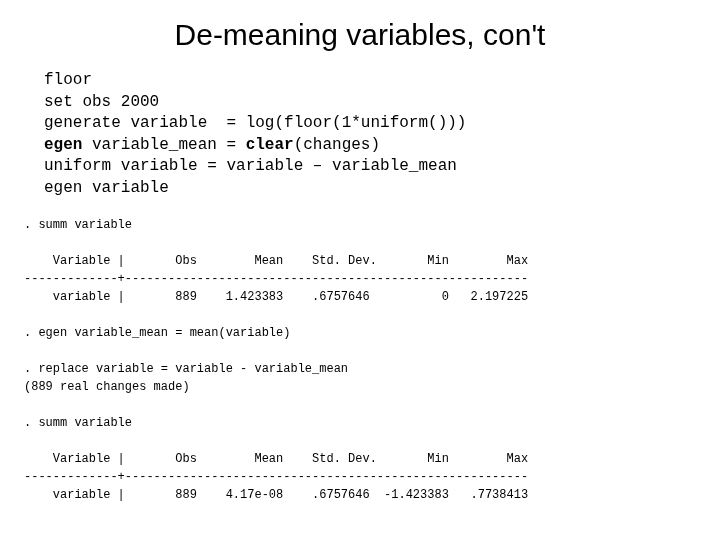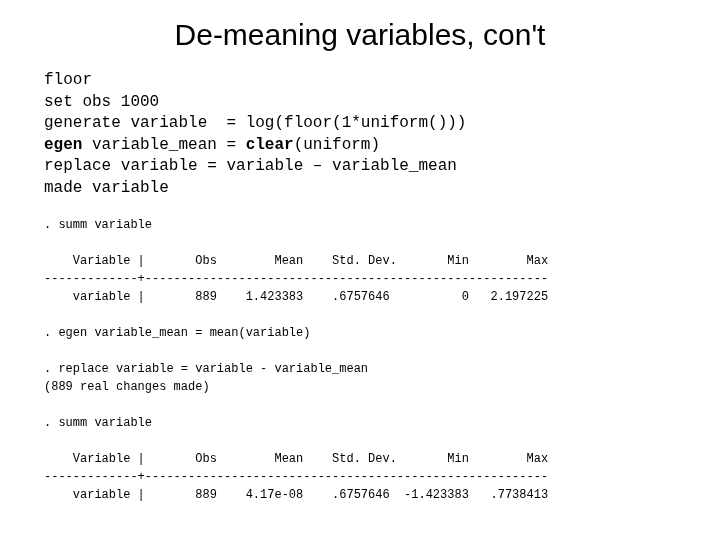--- a/index.html
+++ b/index.html
@@ -21,36 +21,36 @@
       font-size: 16px;
       line-height: 1.35;
       padding: 0 40px 10px 44px;
       white-space: pre;
     }
     .bold { font-weight: bold; }
     .output {
       font-family: "Lucida Console", "Courier New", monospace;
       font-size: 12px;
       line-height: 1.5;
-      padding: 6px 30px 0 44px;
+      padding: 6px 30px 0 24px;
       white-space: pre;
       color: #000;
     }
   </style>
 </head>
 <body>
 
 <div class="title">De-meaning variables, con't</div>
 
 <div class="code-block"><span>floor</span>
-<span>set obs 1000</span>
+<span>set obs 2000</span>
 <span>generate variable  = log(floor(1*uniform()))</span>
-<span class="bold">egen</span><span> variable_mean = </span><span class="bold">clear</span><span>(uniform)</span>
-<span>replace variable = variable – variable_mean</span>
-<span>made variable</span></div>
+<span class="bold">egen</span><span> variable_mean = </span><span class="bold">clear</span><span>(changes)</span>
+<span>uniform variable = variable – variable_mean</span>
+<span>egen variable</span></div>
 
 <div class="output"><span>. summ variable</span>
 
 <span>    Variable |       Obs        Mean    Std. Dev.       Min        Max</span>
 <span>-------------+--------------------------------------------------------</span>
 <span>    variable |       889    1.423383    .6757646          0   2.197225</span>
 
 <span>. egen variable_mean = mean(variable)</span>
 
 <span>. replace variable = variable - variable_mean</span>

